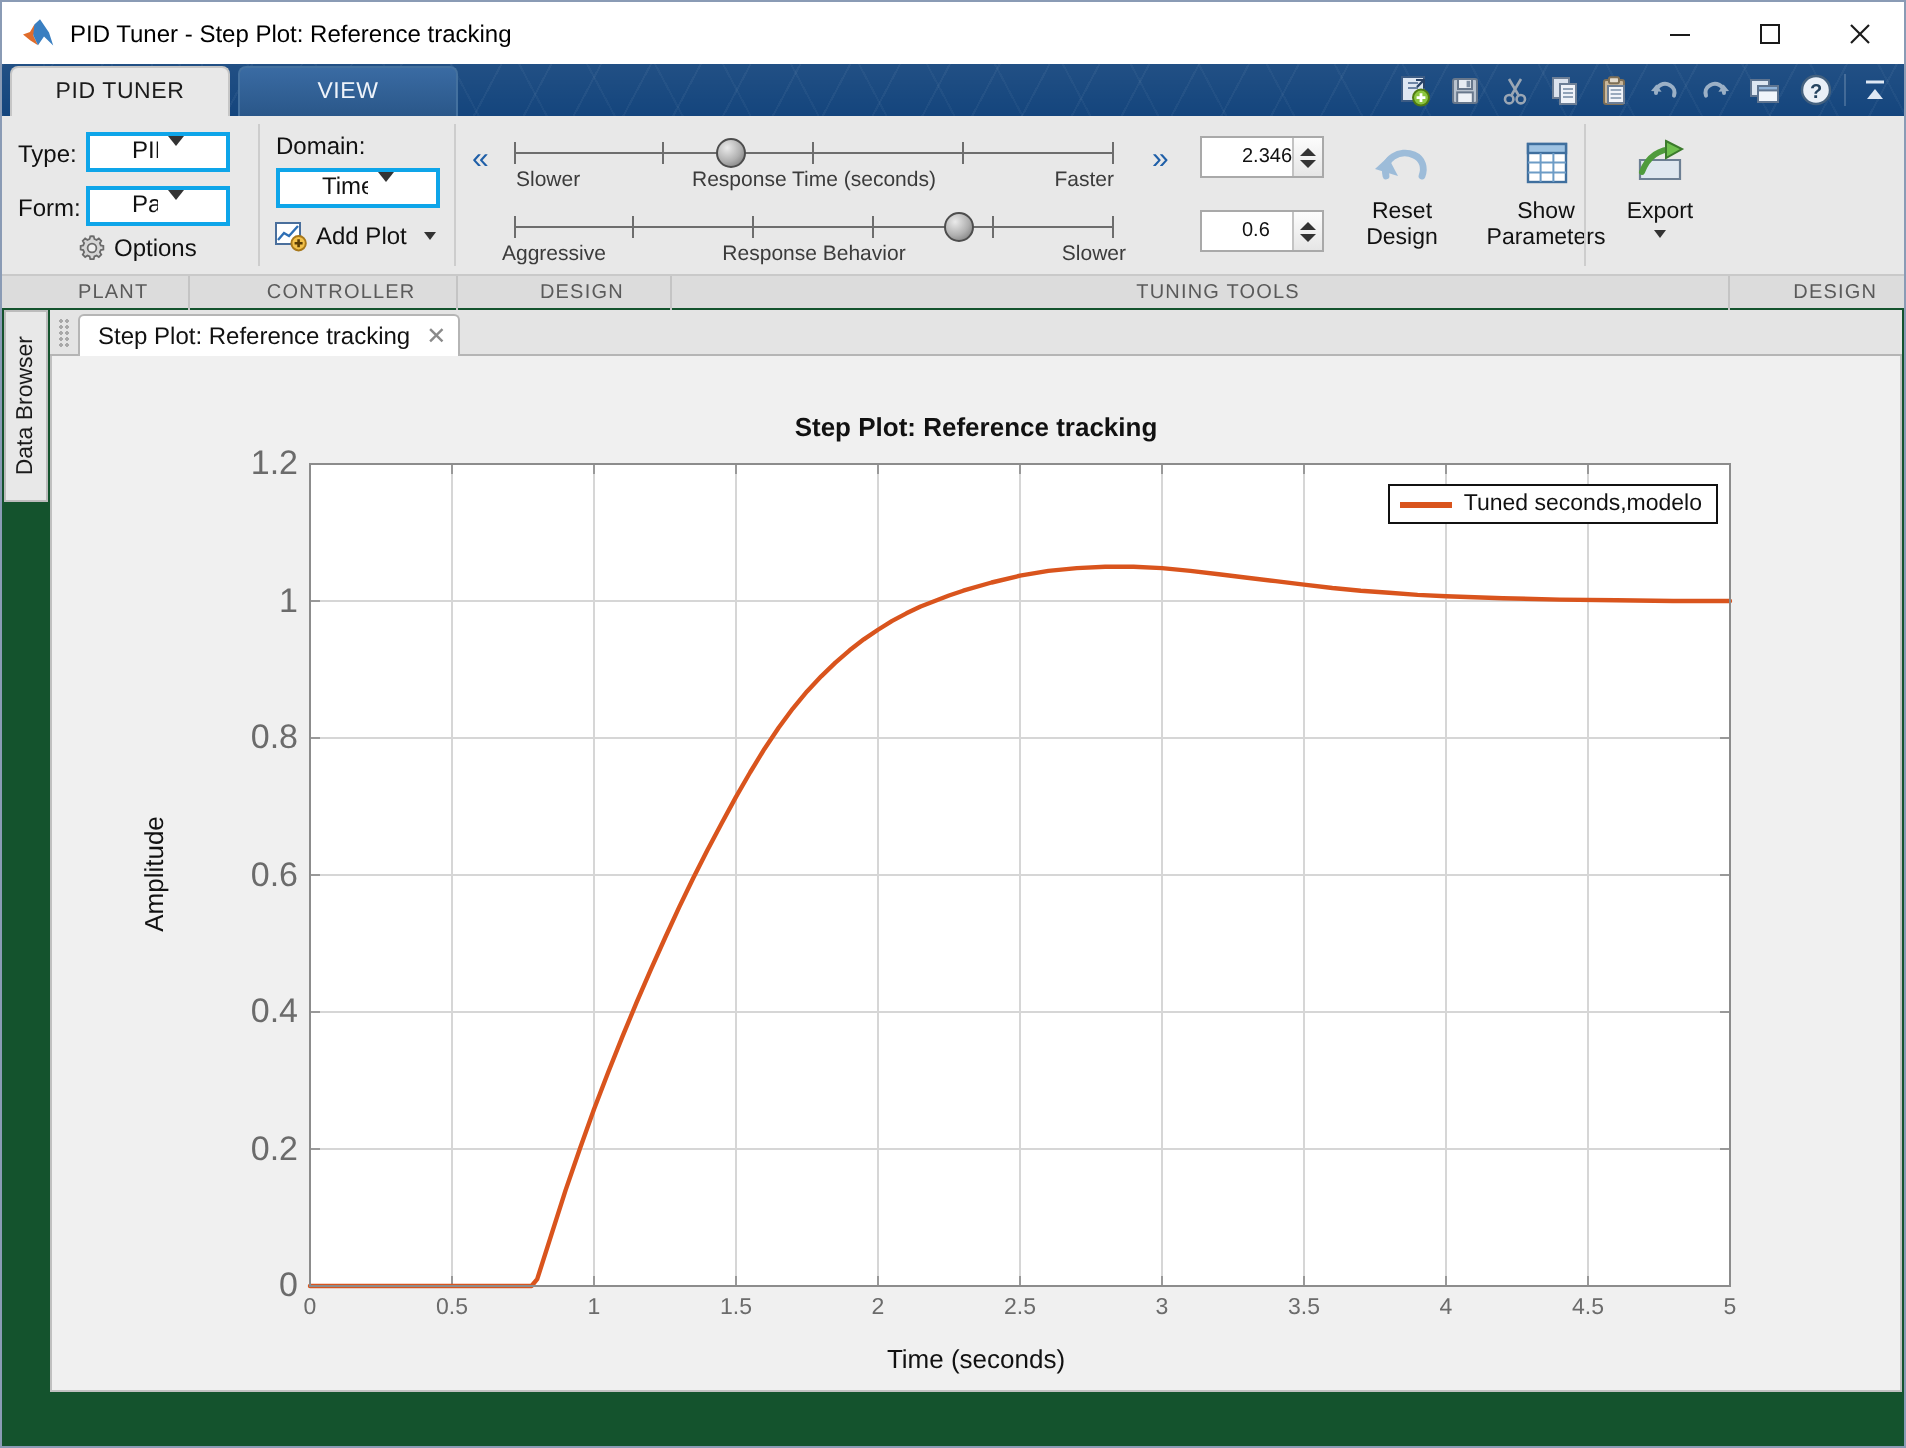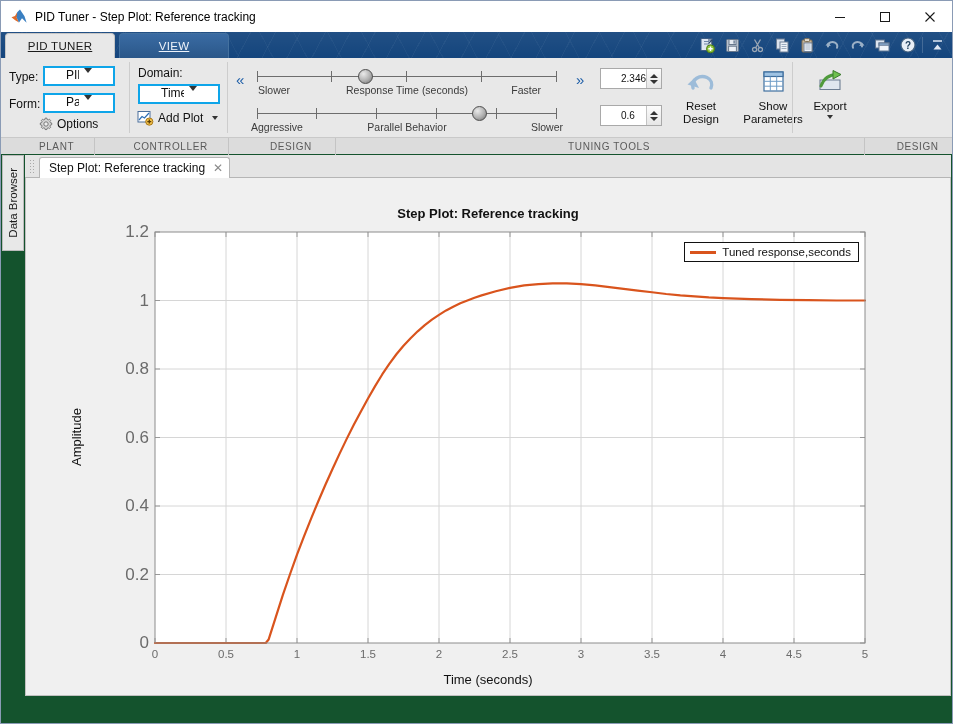--- a/index.html
+++ b/index.html
@@ -51,21 +51,20 @@
       repeating-linear-gradient(118deg, rgba(255,255,255,0.045) 0px, rgba(255,255,255,0.045) 1px, rgba(255,255,255,0) 1px, rgba(255,255,255,0) 22px),
       repeating-linear-gradient(62deg, rgba(255,255,255,0.035) 0px, rgba(255,255,255,0.035) 1px, rgba(255,255,255,0) 1px, rgba(255,255,255,0) 30px);
     display: flex; align-items: flex-end;
   }
   .rtab {
     height: 25px; min-width: 110px;
     margin-left: 4px;
     display: flex; align-items: center; justify-content: center;
     font-size: 11.5px; letter-spacing: .3px;
     border-radius: 4px 4px 0 0;
-    text-decoration: underline;
   }
   .rtab.active {
     background: #e8e8e8;
     color: #1b1b1b;
     border: 1px solid #c6c6c6; border-bottom: none;
   }
   .rtab.inactive {
     background: #2e5f95;
     background-image: linear-gradient(180deg,#3a6ba3 0%, #2a5789 100%);
     color: #eef3fa;
@@ -415,38 +414,38 @@
             <div class="slider-tick" style="left:0px"></div>
             <div class="slider-tick" style="left:74px"></div>
             <div class="slider-tick" style="left:149px"></div>
             <div class="slider-tick" style="left:224px"></div>
             <div class="slider-tick" style="left:299px"></div>
             <div class="slider-knob" style="left:101px"></div>
           </div>
           <div class="slider-lbls">
             <span style="left:1px">Slower</span>
             <span style="left:150px;transform:translateX(-50%)">Response Time (seconds)</span>
-            <span style="right:16px">Faster</span>
+            <span style="right:0px">Faster</span>
           </div>
         </div>
 
         <div style="position:absolute;left:30px;top:48px">
           <div class="slider-wrap">
             <div class="slider-track"></div>
             <div class="slider-tick" style="left:0px"></div>
             <div class="slider-tick" style="left:59px"></div>
             <div class="slider-tick" style="left:119px"></div>
             <div class="slider-tick" style="left:179px"></div>
             <div class="slider-tick" style="left:239px"></div>
             <div class="slider-tick" style="left:299px"></div>
             <div class="slider-knob" style="left:215px"></div>
           </div>
           <div class="slider-lbls">
             <span style="left:-6px">Aggressive</span>
-            <span style="left:150px;transform:translateX(-50%)">Parallel Behavior</span>
+            <span style="left:150px;transform:translateX(-50%)">Response Behavior</span>
             <span style="right:-6px">Slower</span>
           </div>
         </div>
 
         <div class="spin" style="position:absolute;left:373px;top:10px">
           <span class="sval">2.346</span>
           <span class="sbtns">
             <span class="tri-up"></span>
             <span class="tri-dn"></span>
           </span>
@@ -599,19 +598,19 @@
           <div class="tick-y" style="left: 83px; width: 40px; top: 396.5px;">0.2</div>
           <div class="tick-y" style="left: 83px; width: 40px; top: 328px;">0.4</div>
           <div class="tick-y" style="left: 83px; width: 40px; top: 259.5px;">0.6</div>
           <div class="tick-y" style="left: 83px; width: 40px; top: 191px;">0.8</div>
           <div class="tick-y" style="left: 83px; width: 40px; top: 122.5px;">1</div>
           <div class="tick-y" style="left: 83px; width: 40px; top: 54px;">1.2</div>
         </div>
 
       <div class="legendbox" id="legendbox" style="right: 91px; top: 64px;">
         <span class="legend-line" id="legend-line" style="background: rgb(217, 84, 29);"></span>
-        <span id="legend-label">Tuned response,seconds</span>
+        <span id="legend-label">Tuned seconds,modelo</span>
       </div>
     </div>
   </div>
 
 
 </div>
 
 </body></html>

